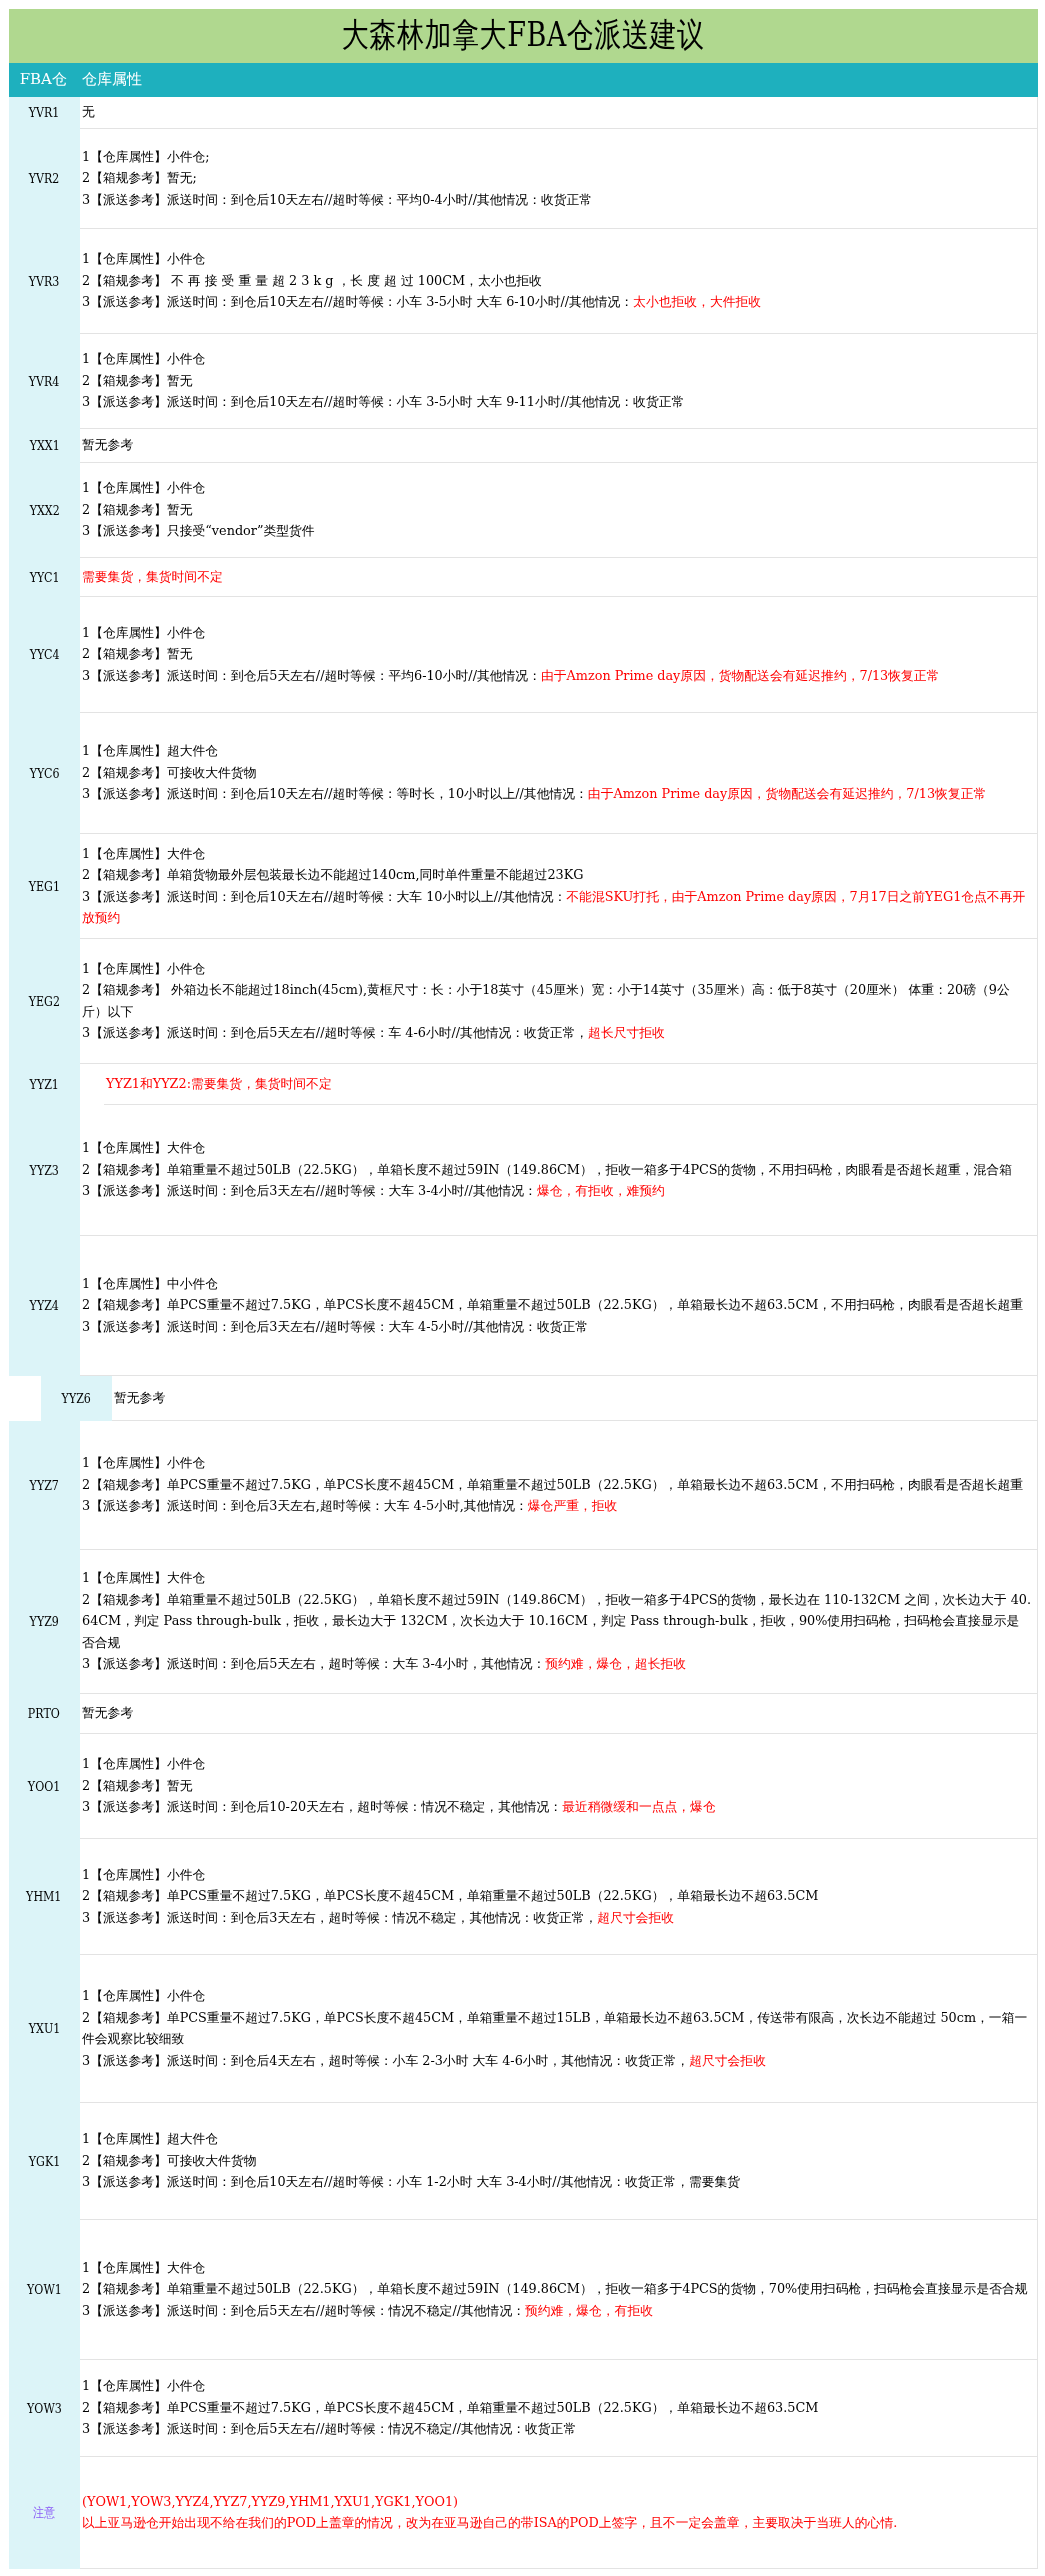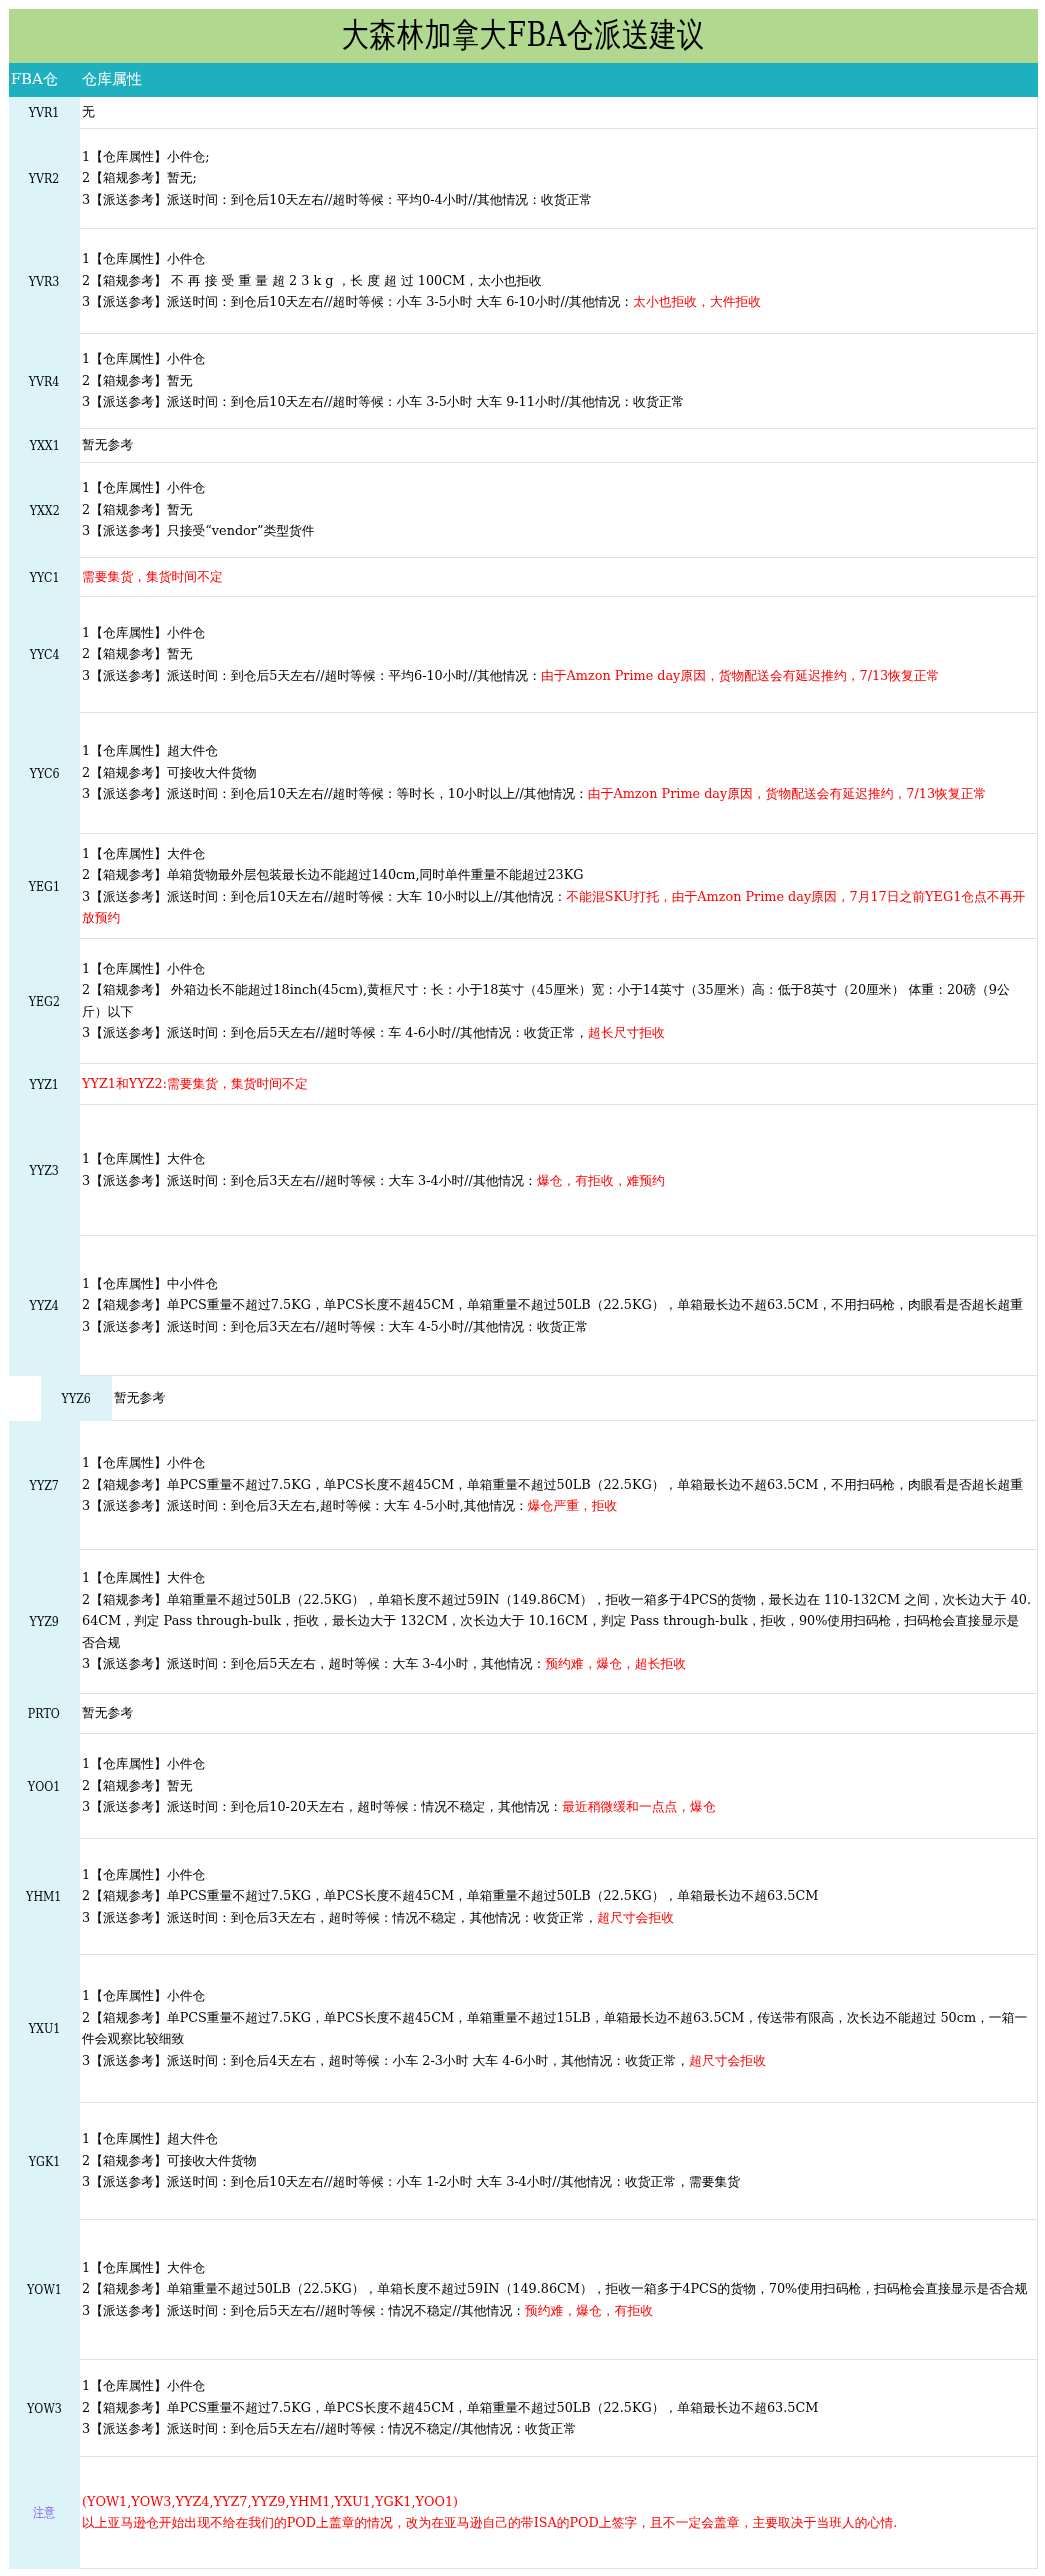--- a/index.html
+++ b/index.html
@@ -3,21 +3,21 @@
 <meta charset="utf-8">
 <style>
   html, body { margin: 0; padding: 0; background: #ffffff; }
   body { width: 1046px; height: 2576px; position: relative; overflow: hidden;
          font-family: "DejaVu Serif", "Liberation Serif", serif; color: #000; }
   .sheet { position: absolute; left: 8.7px; top: 8.7px; width: 1029px; }
   .title-band { height: 54px; background: #b0d88f; display: flex; align-items: center; justify-content: center; }
   .title-band h1 { margin: 0; font-size: 33px; font-weight: normal; letter-spacing: 0.6px; color: #000;
                    font-family: "DejaVu Serif", "Liberation Serif", serif; transform: scaleX(0.82); }
   .head-row { height: 34px; background: #1eb0be; display: flex; align-items: center; color: #fff; }
-  .head-row .h1c { width: 71px; padding-left: 2px; box-sizing: border-box; font-size: 15px; }
+  .head-row .h1c { width: 71px; padding-left: 11px; box-sizing: border-box; font-size: 15px; }
   .head-row .h2c { font-size: 15px; padding-left: 2.3px; }
   .rows { position: relative; }
   .row { display: flex; box-sizing: border-box; }
   .row .code { width: 71px; background: #dcf4f8; display: flex; align-items: center; justify-content: center;
                font-size: 13px; flex: 0 0 71px; transform-origin: center; }
   .row .code span { display: inline-block; transform: scaleX(0.85); }
   .row .content { flex: 1; background: #fff; border-bottom: 1.7px solid #e3e3e3; border-right: 1.7px solid #e3e3e3;
                   display: flex; flex-direction: column; justify-content: center; padding: 0 4.7px 0 2.3px;
                   font-size: 12.8px; line-height: 21.5px; box-sizing: border-box; }
   .line { white-space: normal; word-break: break-all; }
@@ -133,34 +133,35 @@
       <div class="row" style="height: 125px;">
         <div class="code">
           <span>YEG2</span>
         </div>
         <div class="content">
           <div class="line"><span>1【仓库属性】小件仓</span><span class="red"></span></div>
           <div class="line"><span>2【箱规参考】 外箱边长不能超过18inch(45cm),黄框尺寸：长：小于18英寸（45厘米）宽：小于14英寸（35厘米）高：低于8英寸（20厘米） 体重：20磅（9公斤）以下</span><span class="red"></span></div>
           <div class="line"><span>3【派送参考】派送时间：到仓后5天左右//超时等候：车 4-6小时//其他情况：收货正常，</span><span class="red">超长尺寸拒收</span></div>
         </div>
       </div>
-      <div class="row" style="height: 41px;">
+      <div class="row" style="height: 41px; gap: 24px;">
         <div class="code">
           <span>YYZ1</span>
         </div>
         <div class="content">
           <div class="line"><span></span><span class="red">YYZ1和YYZ2:需要集货，集货时间不定</span></div>
         </div>
       </div>
       <div class="row" style="height: 131px;">
         <div class="code">
           <span>YYZ3</span>
         </div>
         <div class="content">
           <div class="line"><span>1【仓库属性】大件仓</span><span class="red"></span></div>
+          <div class="line"><span>2【箱规参考】单箱重量不超过50LB（22.5KG），单箱长度不超过59IN（149.86CM），拒收一箱多于4PCS的货物，不用扫码枪，肉眼看是否超长超重，混合箱</span><span class="red"></span></div>
           <div class="line"><span>3【派送参考】派送时间：到仓后3天左右//超时等候：大车 3-4小时//其他情况：</span><span class="red">爆仓，有拒收，难预约</span></div>
         </div>
       </div>
       <div class="row" style="height: 140px;">
         <div class="code">
           <span>YYZ4</span>
         </div>
         <div class="content">
           <div class="line"><span>1【仓库属性】中小件仓</span><span class="red"></span></div>
           <div class="line"><span>2【箱规参考】单PCS重量不超过7.5KG，单PCS长度不超45CM，单箱重量不超过50LB（22.5KG），单箱最长边不超63.5CM，不用扫码枪，肉眼看是否超长超重</span><span class="red"></span></div>

